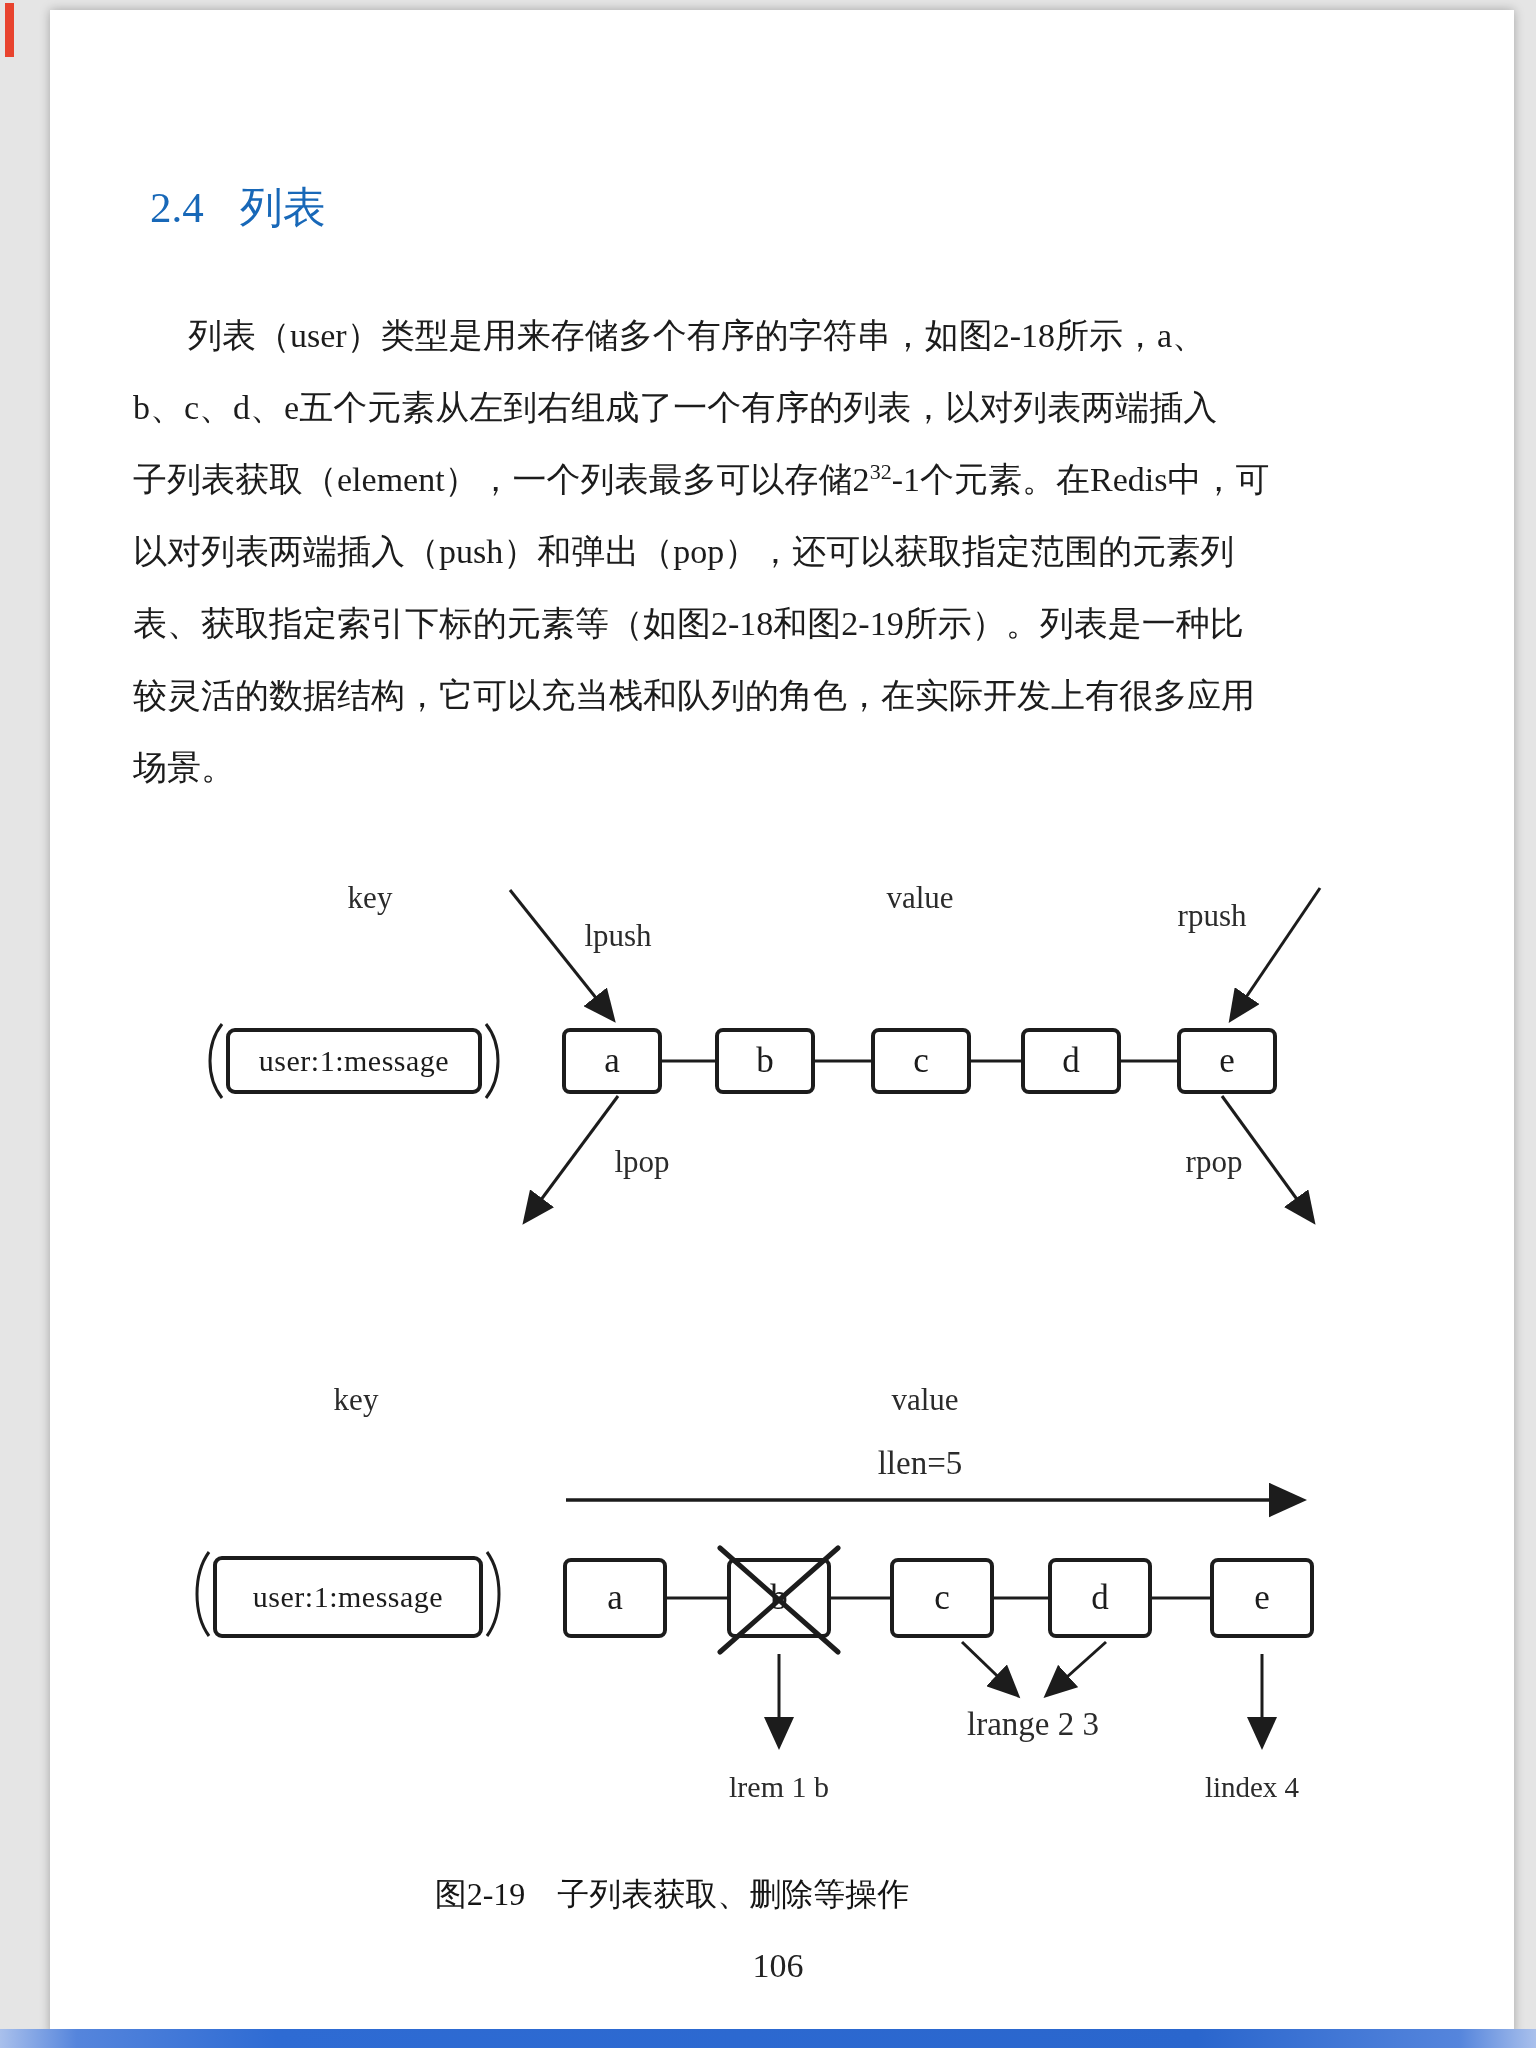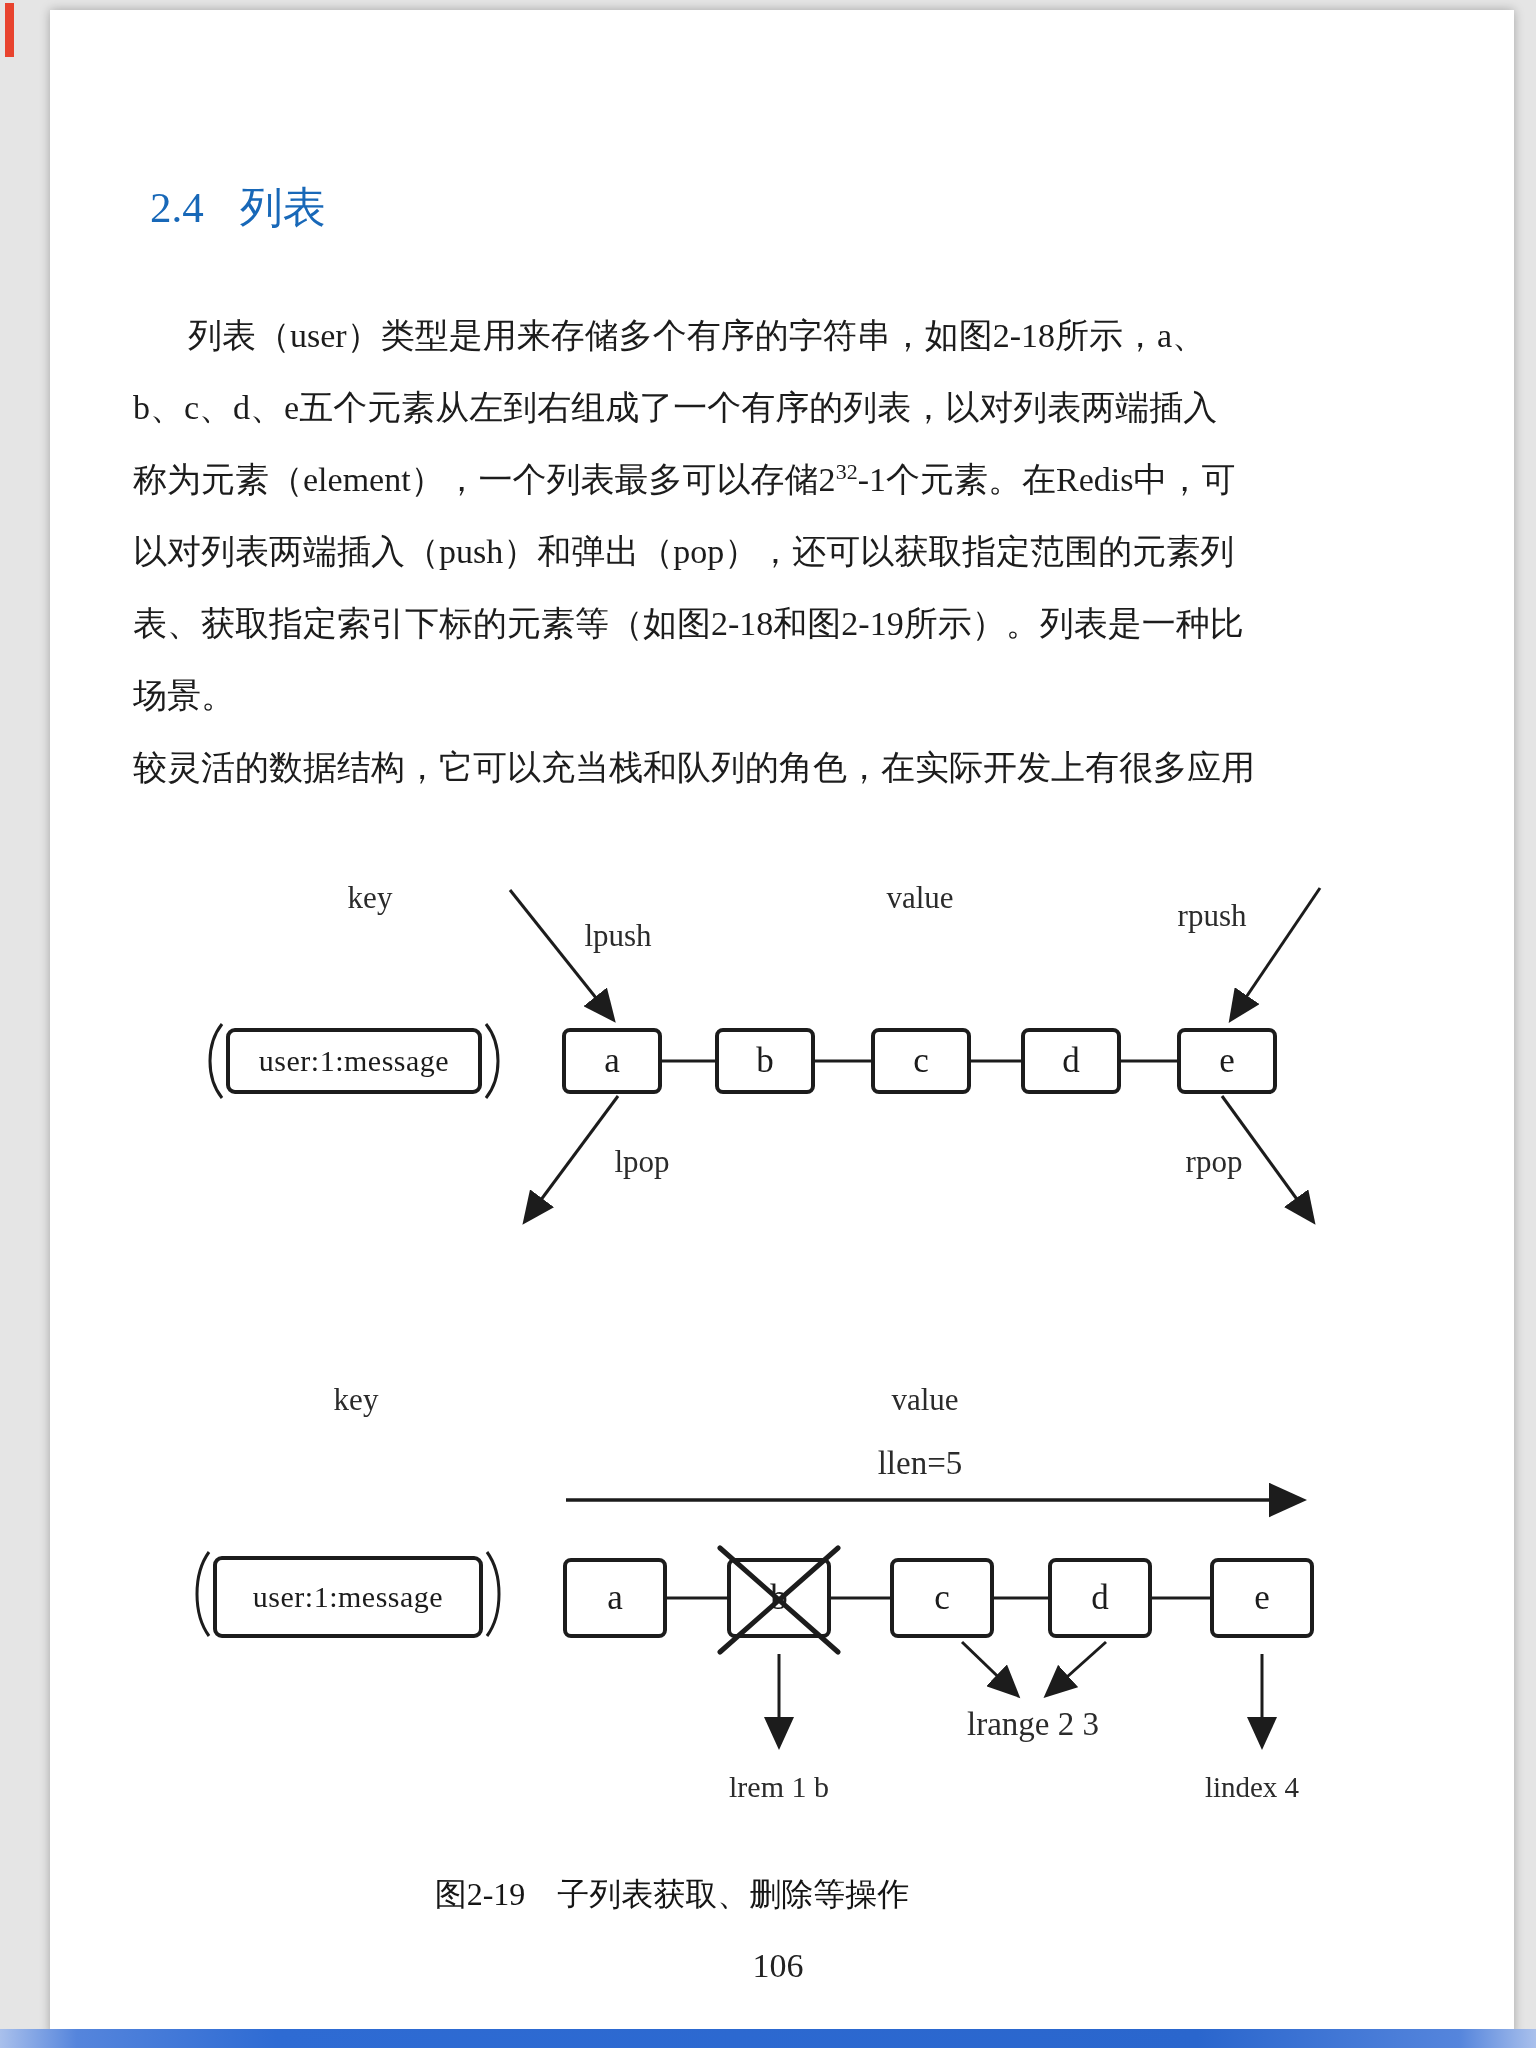--- a/index.html
+++ b/index.html
@@ -57,25 +57,25 @@
   <div class="bookmark"></div>
 
   <div class="heading">
     <span>2.4</span>
     <span>列表</span>
   </div>
 
   <div class="para">
     <div class="line indent">列表（user）类型是用来存储多个有序的字符串，如图2-18所示，a、</div>
     <div class="line">b、c、d、e五个元素从左到右组成了一个有序的列表，以对列表两端插入</div>
-    <div class="line"><span>称为元素（element），一个列表最多可以存储2</span><sup>32</sup><span>-1个元素。在Redis中，可</span></div>
+    <div class="line"><span>子列表获取（element），一个列表最多可以存储2</span><sup>32</sup><span>-1个元素。在Redis中，可</span></div>
     <div class="line">以对列表两端插入（push）和弹出（pop），还可以获取指定范围的元素列</div>
     <div class="line">表、获取指定索引下标的元素等（如图2-18和图2-19所示）。列表是一种比</div>
+    <div class="line">较灵活的数据结构，它可以充当栈和队列的角色，在实际开发上有很多应用</div>
     <div class="line">场景。</div>
-    <div class="line">较灵活的数据结构，它可以充当栈和队列的角色，在实际开发上有很多应用</div>
   </div>
 
   <div class="fig" style="left:180px; top:868px; width:1180px; height:372px;">
     <svg width="1180" height="372" viewBox="0 0 1180 372">
       <defs>
         <marker id="ah1" markerWidth="12" markerHeight="10" refX="9" refY="5" orient="auto">
           <path d="M0,0 L11,5 L0,10 z" fill="#1c1c1c"></path>
         </marker>
       </defs>
 

